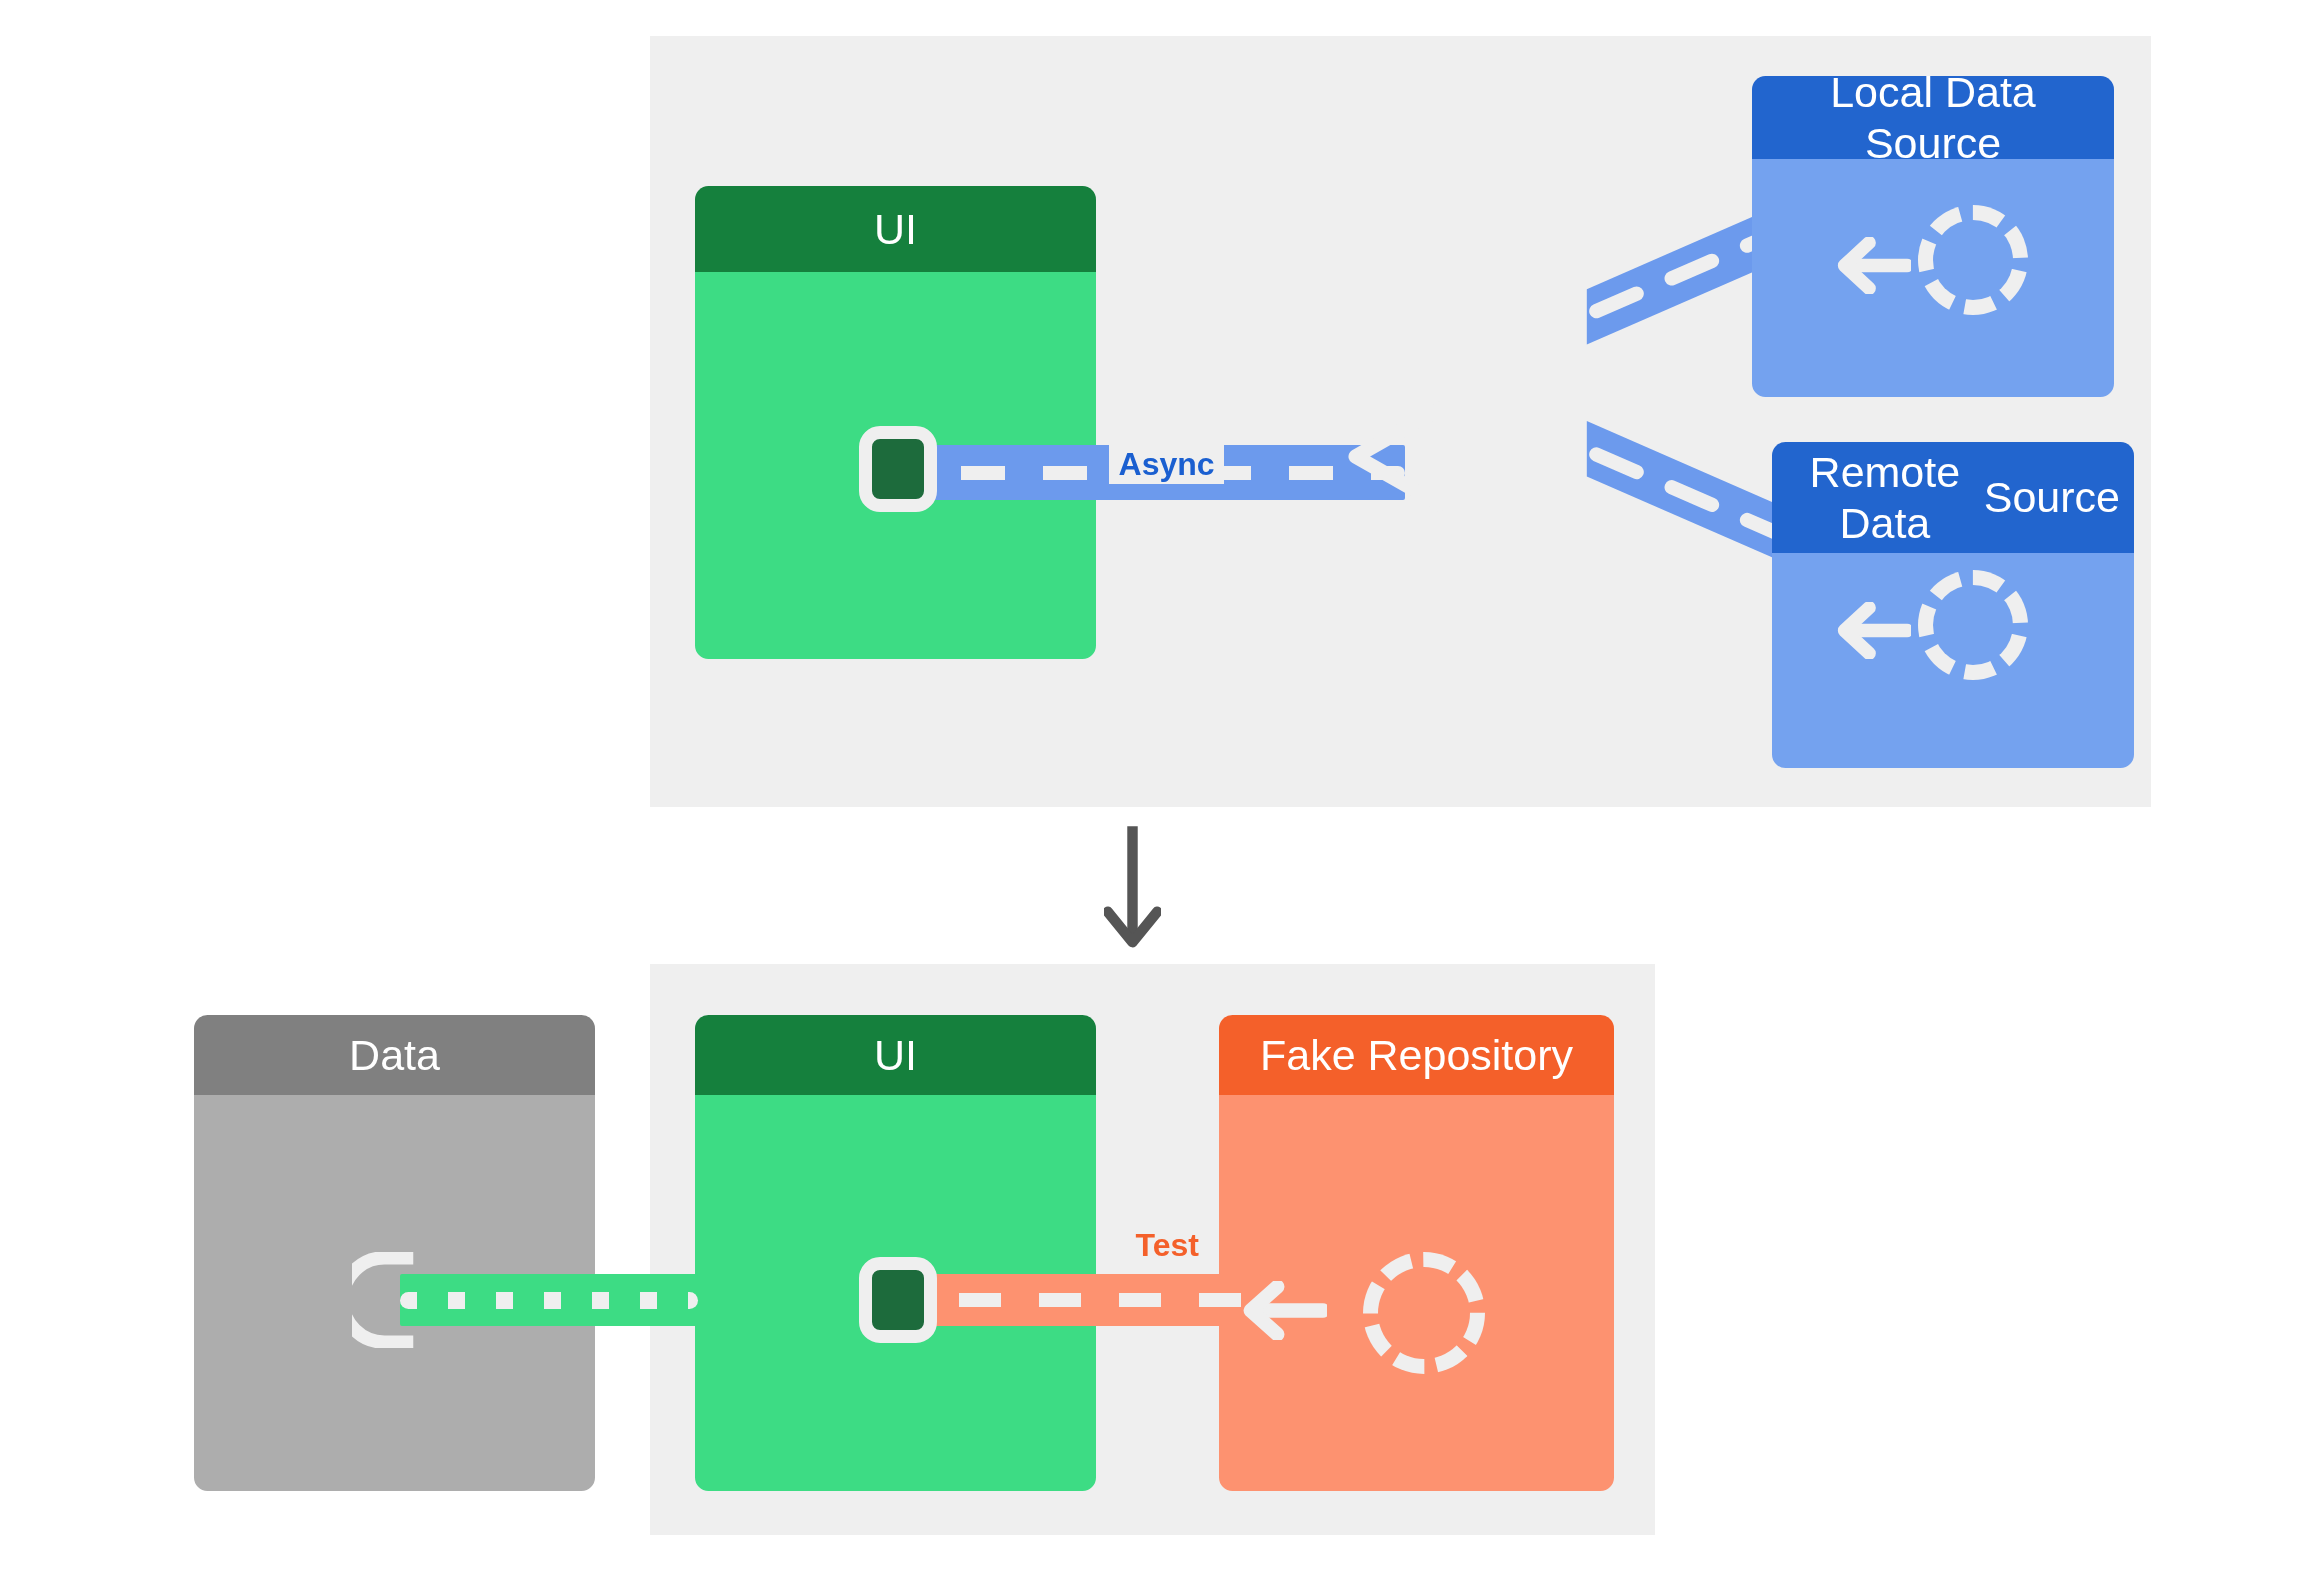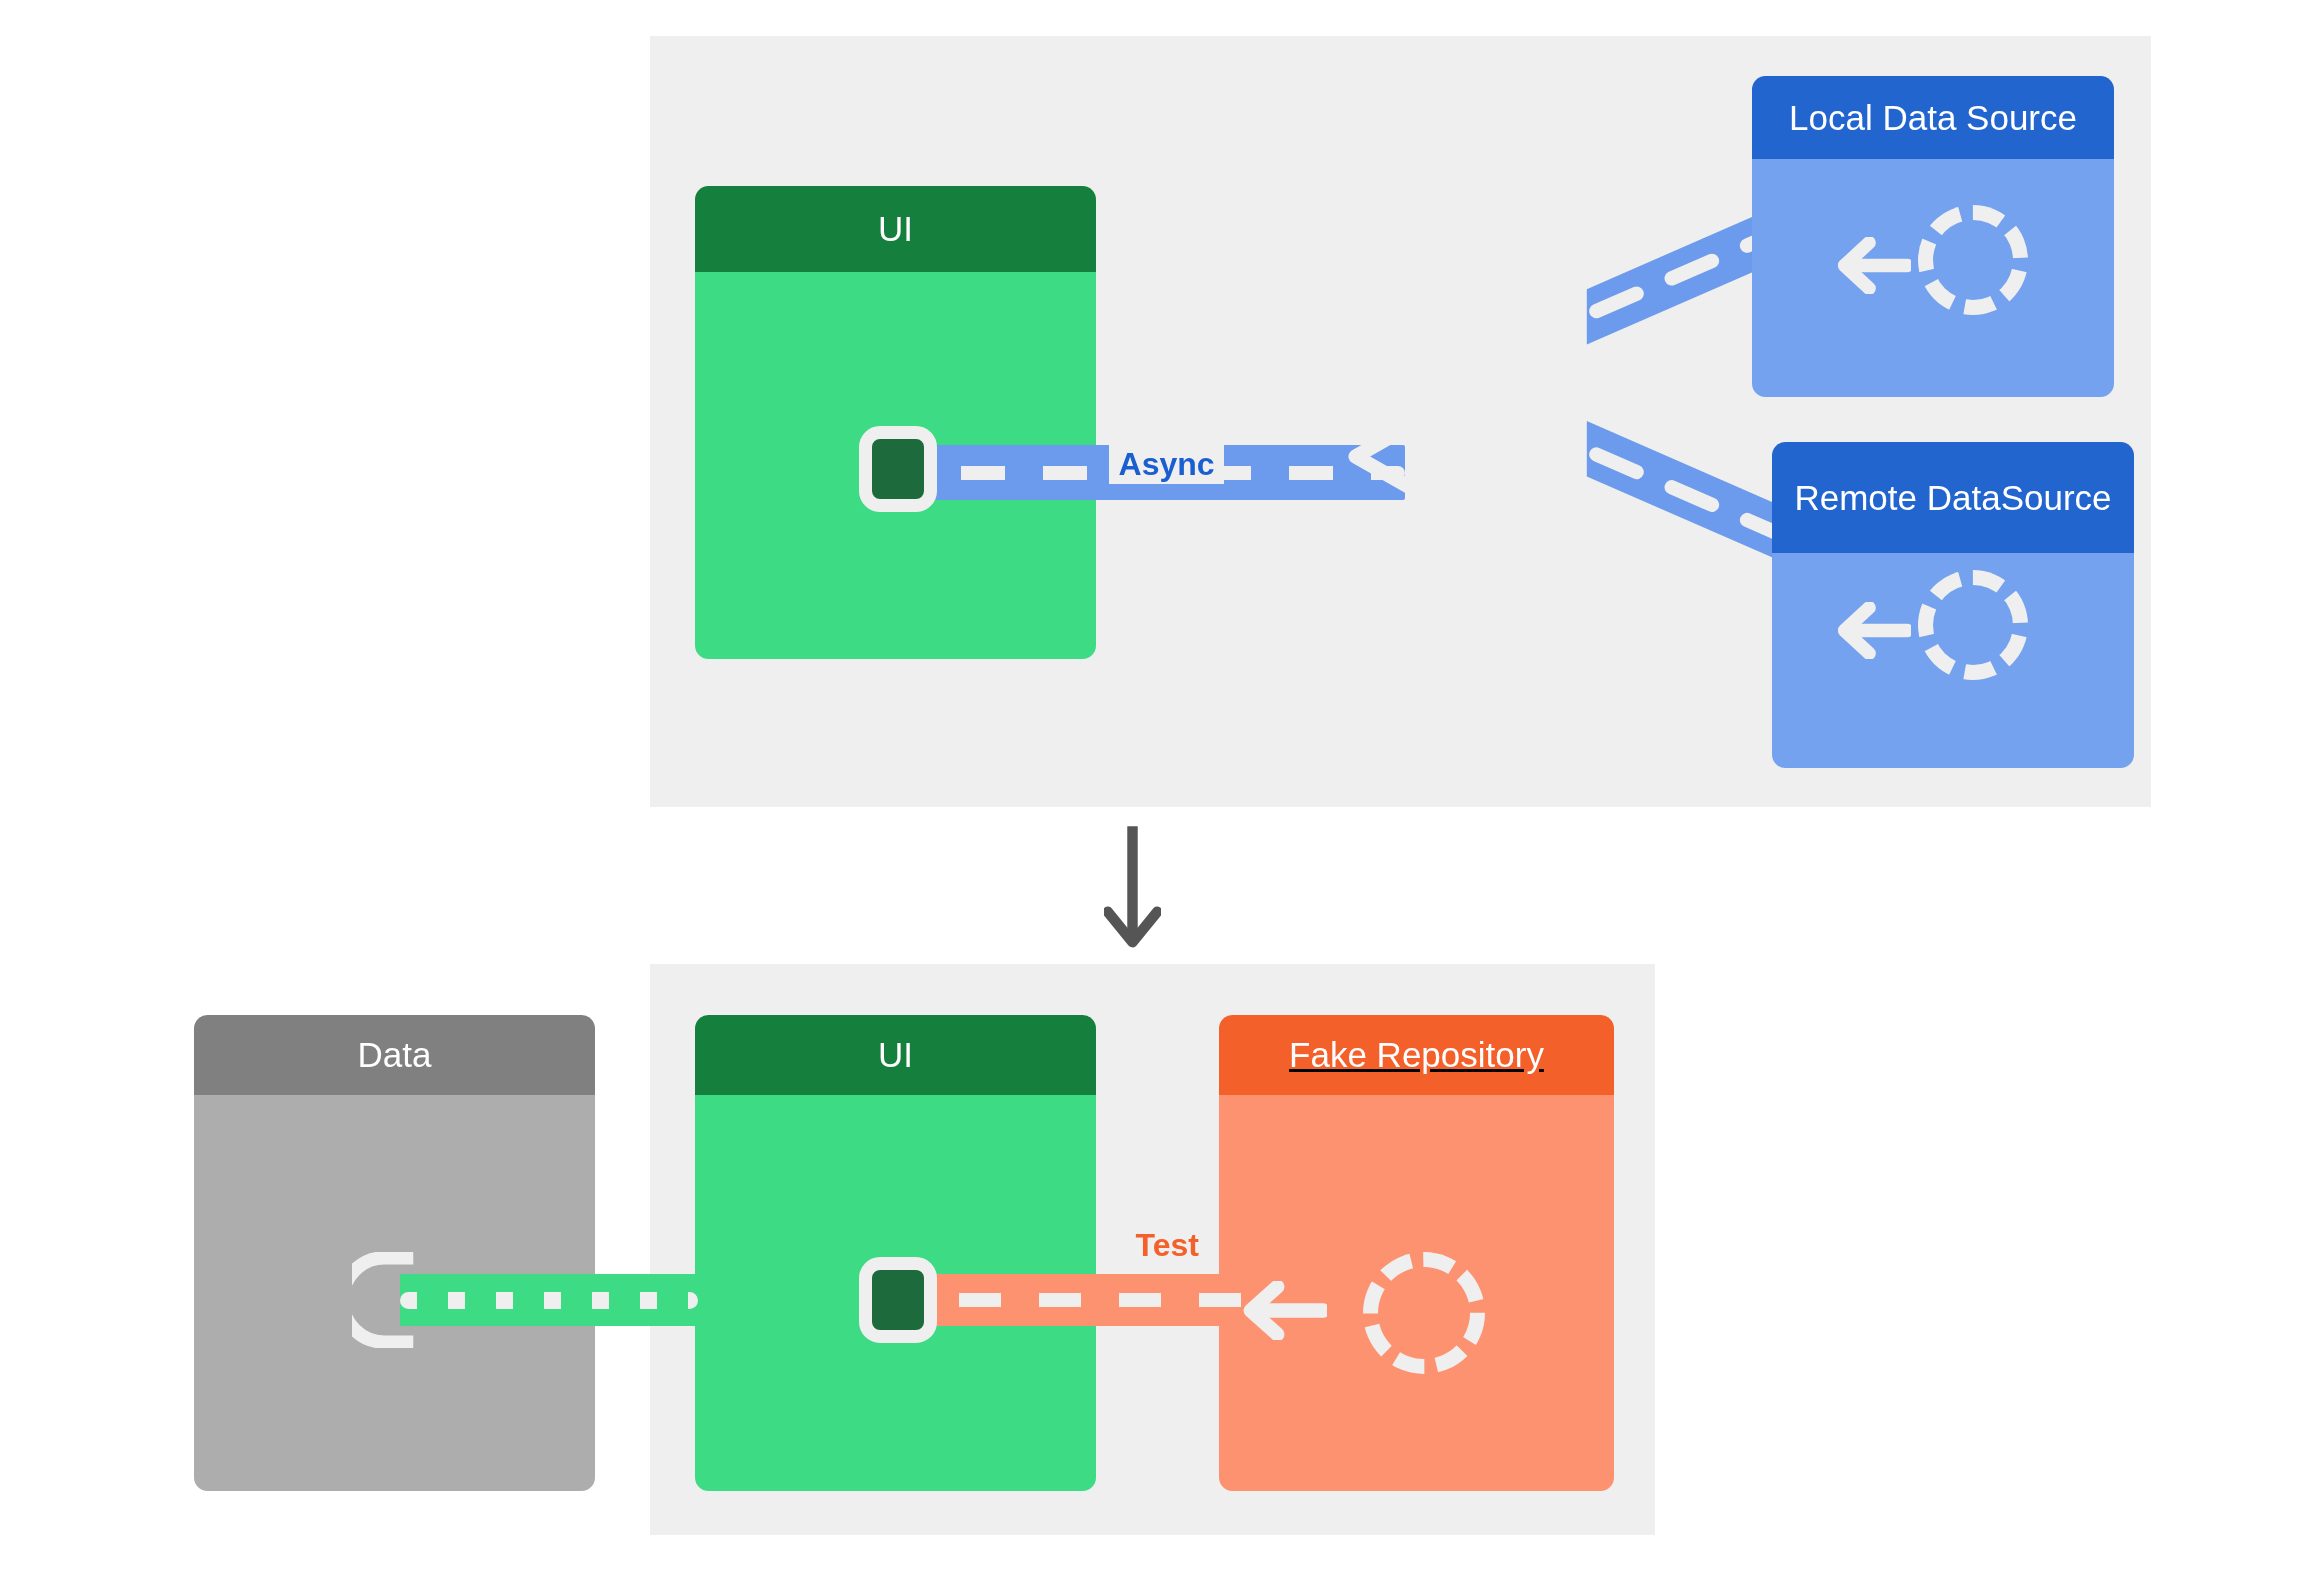--- a/index.html
+++ b/index.html
@@ -12,21 +12,21 @@
   
   .panel{position:absolute;background:#efefef;}
   #panel-top{left:650px;top:36px;width:1501px;height:771px;}
   #panel-bottom{left:650px;top:964px;width:1005px;height:571px;}
 
   
   .card{position:absolute;border-radius:13.4px;overflow:hidden;display:flex;
         flex-direction:column;}
   .card-header{flex:0 0 auto;display:flex;align-items:center;
         justify-content:center;text-align:center;color:#ffffff;
-        font-size:35px;line-height:1.18;font-weight:400;padding:0 4px;}
+        font-size:43px;line-height:1.18;font-weight:400;padding:0 14px;}
   .card-body{flex:1 1 auto;position:relative;}
 
   
   .green .card-header{background:#15803d;}
   .green .card-body{background:#3ddc84;}
   .blue  .card-header{background:#2265ce;}
   .blue  .card-body{background:#74a2ef;}
   .orange .card-header{background:#f4602a;}
   .orange .card-body{background:#fd9270;}
   .grey  .card-header{background:#808080;}
@@ -44,21 +44,21 @@
 
   #card-remote-ds{left:1752px;top:442px;width:362px;height:326px;margin-left:20px;}
   #card-remote-ds .card-header{height:111px;}
 
   #card-test{left:194px;top:1015px;width:401px;height:476px;}
   #card-test .card-header{height:80px;}
 
   #card-ui-bottom{left:695px;top:1015px;width:401px;height:476px;}
   #card-ui-bottom .card-header{height:80px;}
 
-  #card-fake-repo{left:1219px;top:1015px;width:395px;height:476px;text-decoration:underline;}
+  #card-fake-repo{left:1219px;top:1015px;width:395px;height:476px;}
   #card-fake-repo .card-header{height:80px;}
 
   
   .ribbon{position:absolute;}
   .band{position:absolute;border-radius:1.9px;}
   .dashes{position:absolute;}
 
   
   #ribbon-async{left:879px;top:445px;width:526px;height:55px;}
   #ribbon-async .band{left:0;top:0;width:100%;height:55px;background:#6c9aed;}

